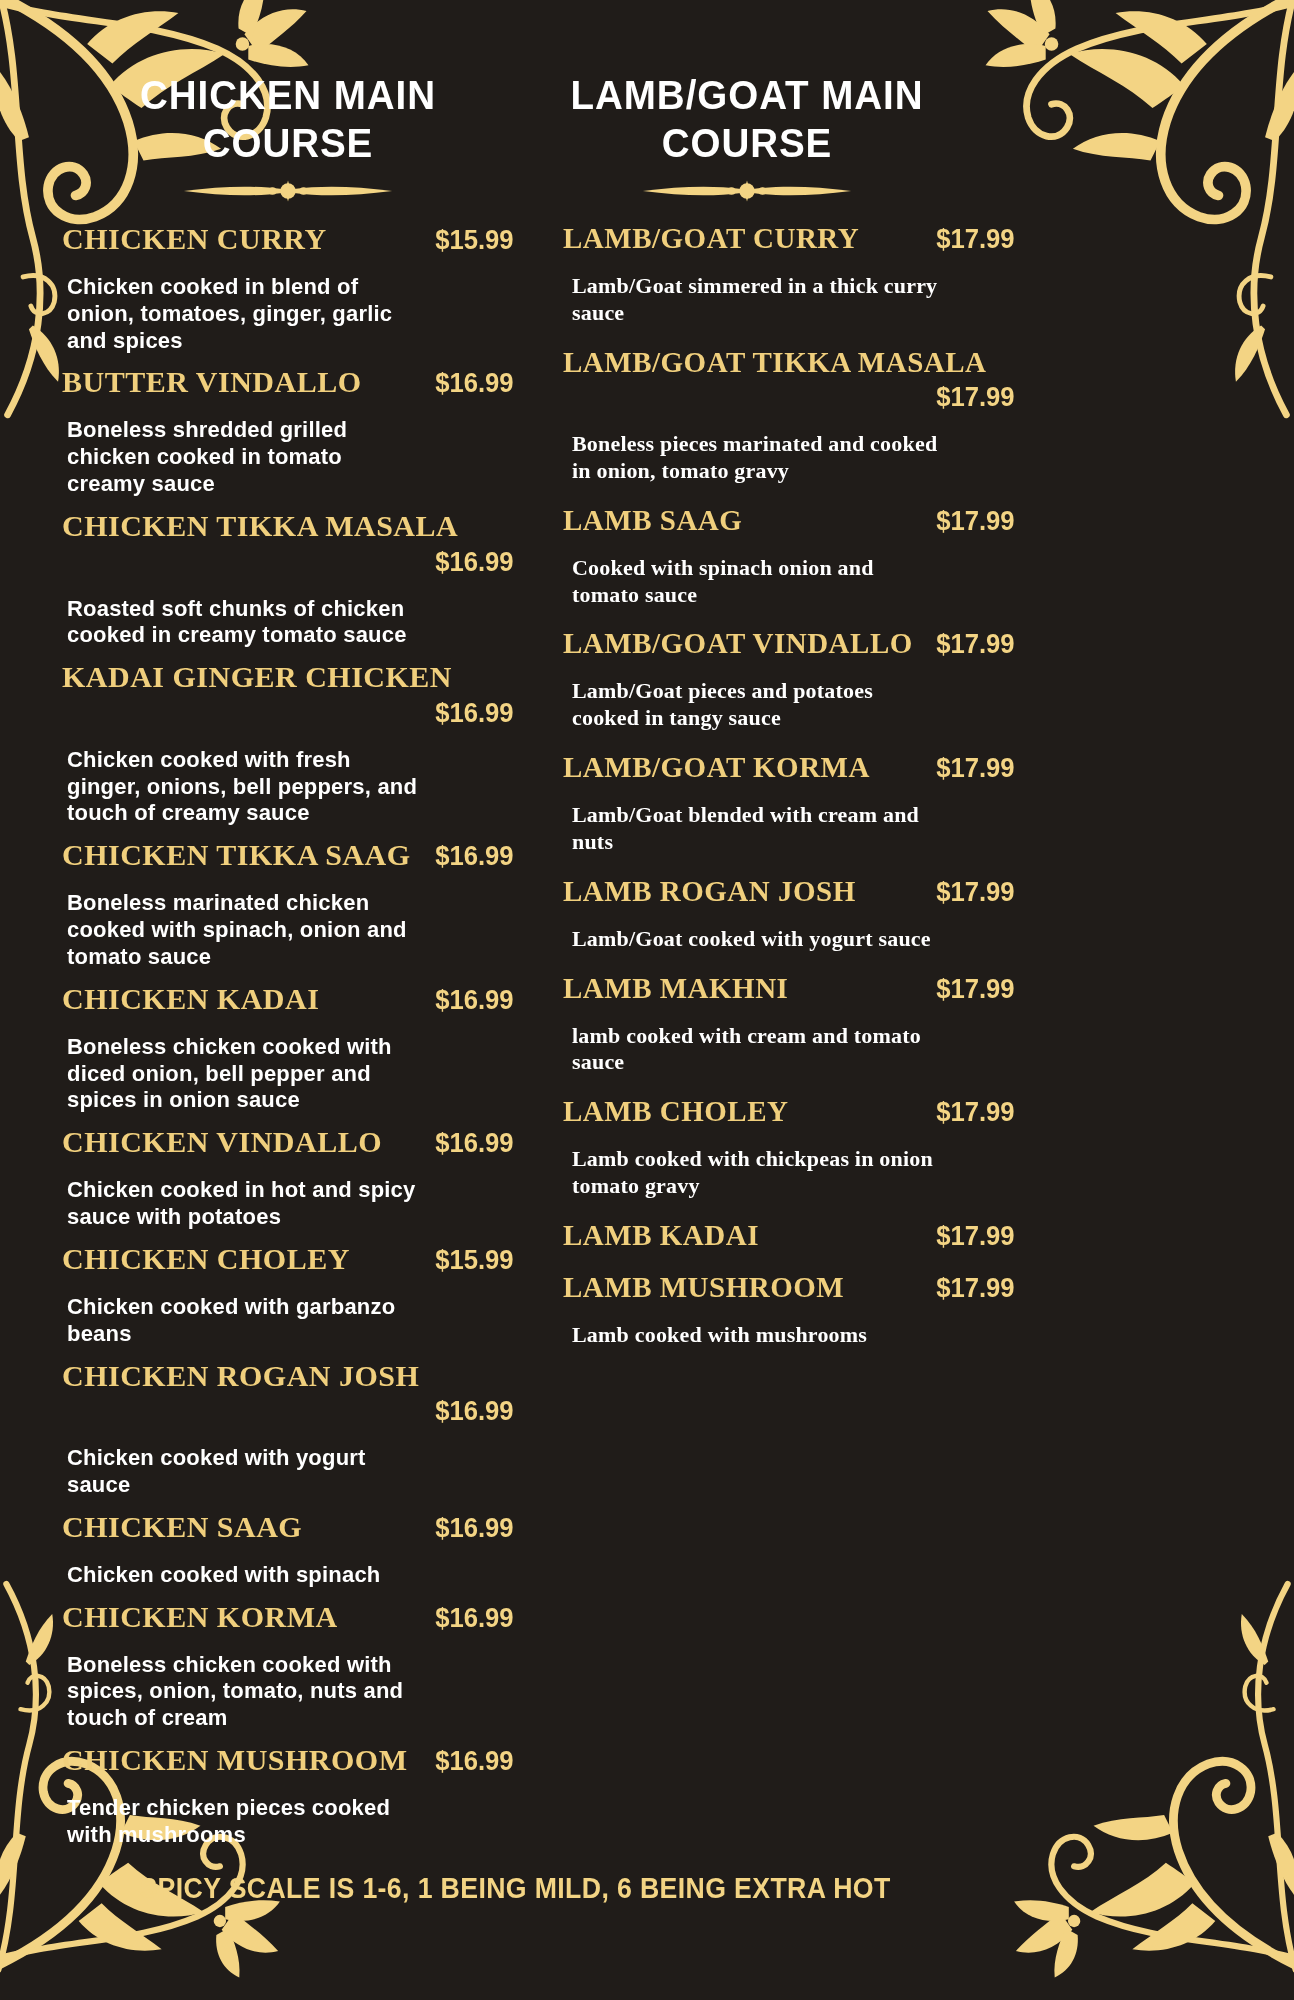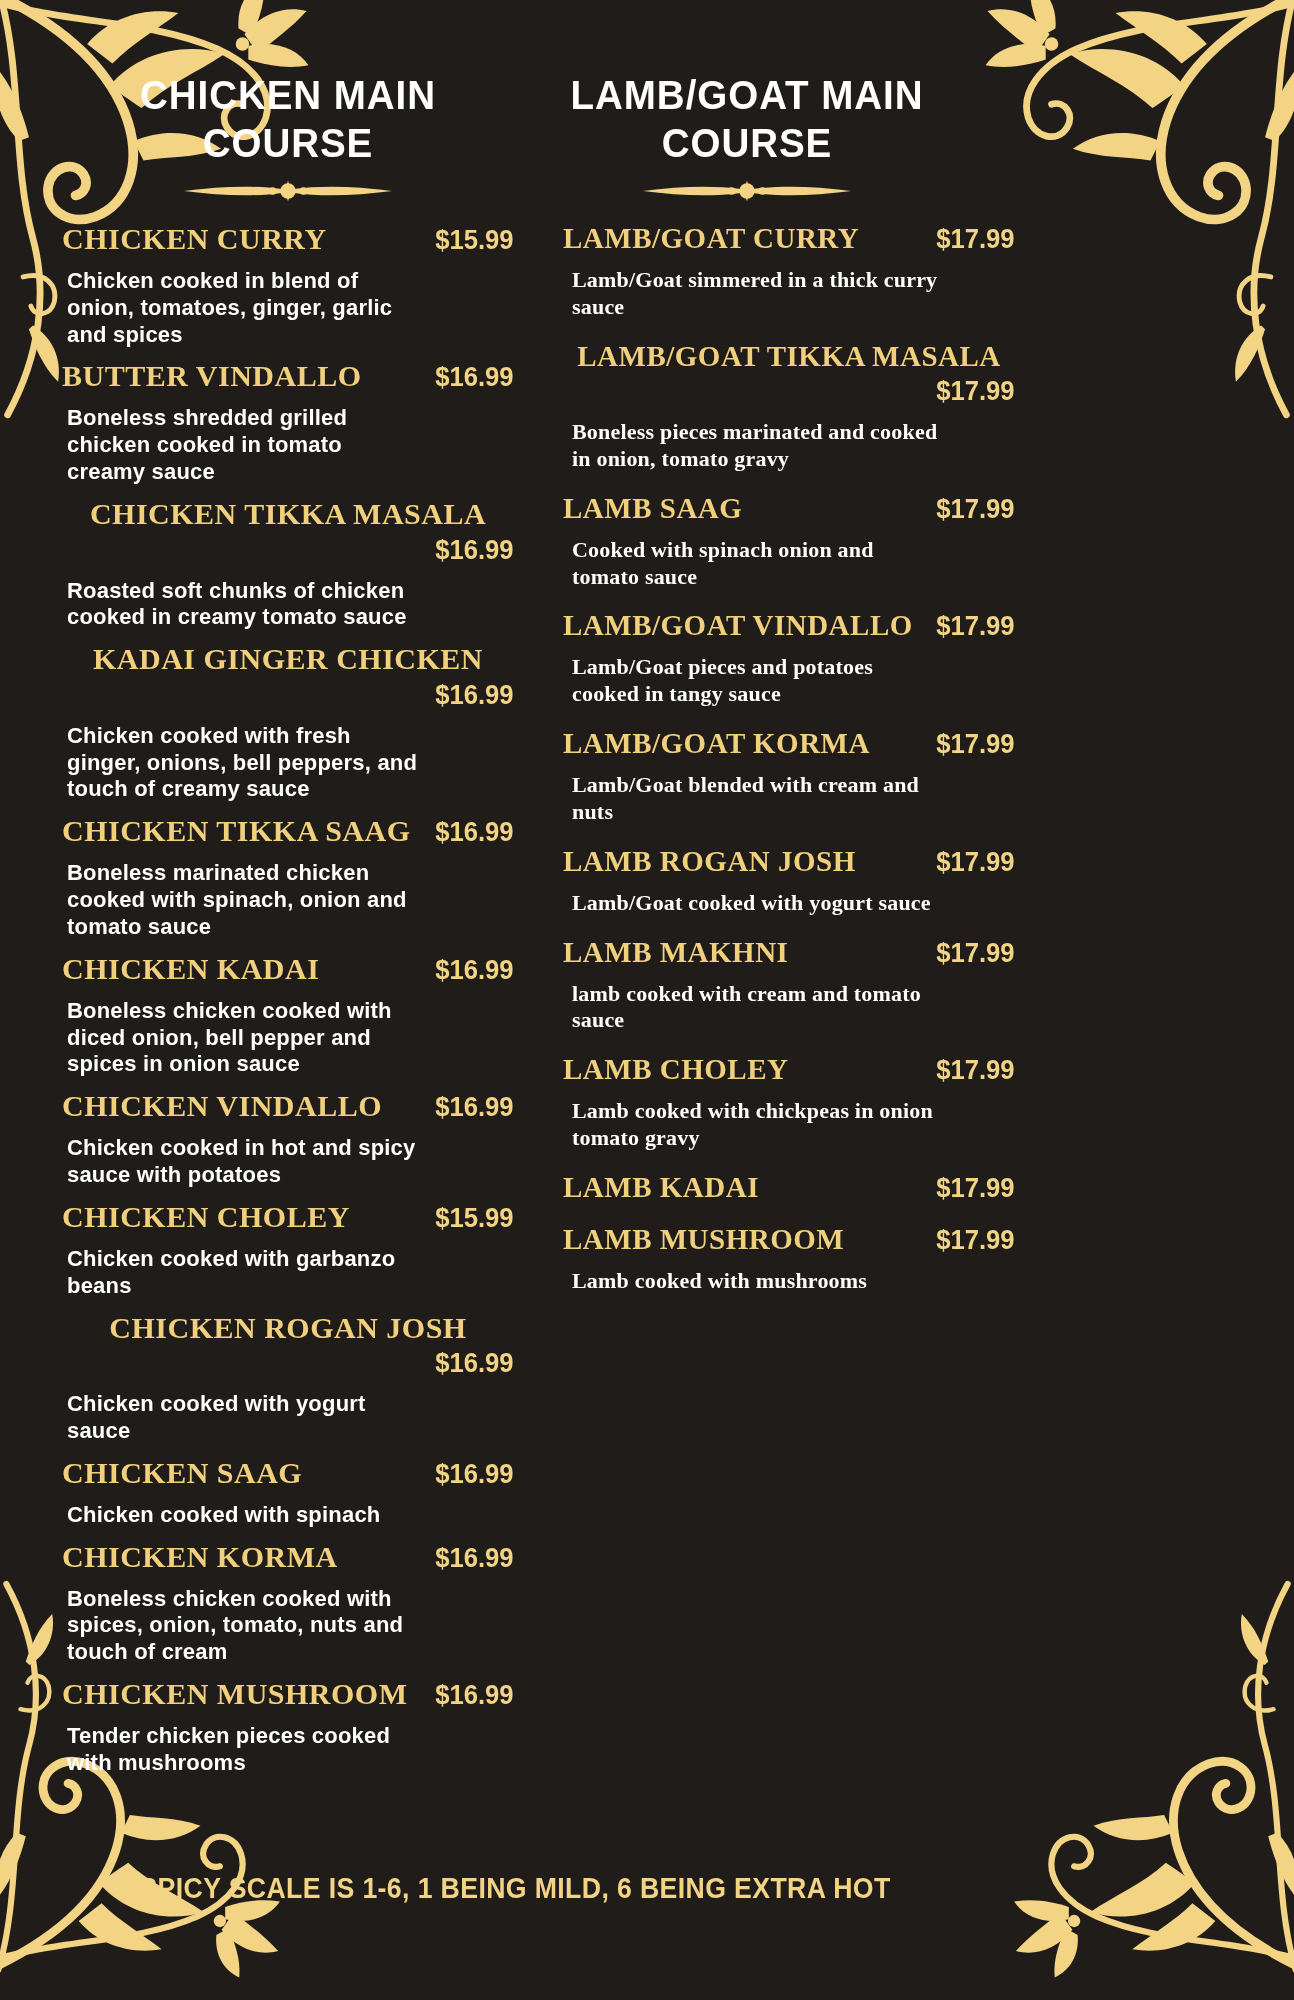--- a/index.html
+++ b/index.html
@@ -24,33 +24,33 @@
 
   .section-title{
     color:#ffffff;font-weight:bold;font-size:41px;line-height:1.17;
     text-align:center;letter-spacing:1px;margin:0;
     transform:scaleX(.94);transform-origin:50% 50%;
   }
   .divider{display:block;margin:12px auto 20px;width:212px;height:22px;}
 
   .item{margin-bottom:11px;}
   .col-right .item{margin-bottom:19px;}
-  .item-head{display:flex;flex-wrap:wrap;justify-content:center;align-items:baseline;gap:4px 14px;}
+  .item-head{display:flex;flex-wrap:wrap;justify-content:space-between;align-items:baseline;gap:4px 14px;}
   .item-name{
     font-family:"Liberation Serif", serif;font-weight:bold;color:#f0cf7d;
     font-size:30px;line-height:1.12;white-space:nowrap;letter-spacing:.5px;
   }
   .col-right .item-name{font-size:29px;}
   .item-price{
     color:#f3d484;font-weight:bold;font-size:27px;white-space:nowrap;
     margin-left:auto;transform:scaleX(.95);transform-origin:100% 50%;
   }
   .item-desc{
     color:#ffffff;font-weight:bold;font-size:22px;line-height:1.22;
-    max-width:352px;margin-top:12px;padding-left:5px;letter-spacing:.2px;
+    max-width:352px;margin-top:18px;padding-left:5px;letter-spacing:.2px;
   }
   .col-right .item-desc{max-width:372px;padding-left:9px;font-family:Liberation Serif, serif;}
 
   .footer{
     position:absolute;top:1872px;left:0;width:1030px;text-align:center;
     color:#f3d484;font-weight:bold;font-size:29px;letter-spacing:.4px;
     transform:scaleX(.92);transform-origin:50% 50%;
   }
 </style>
 </head>

